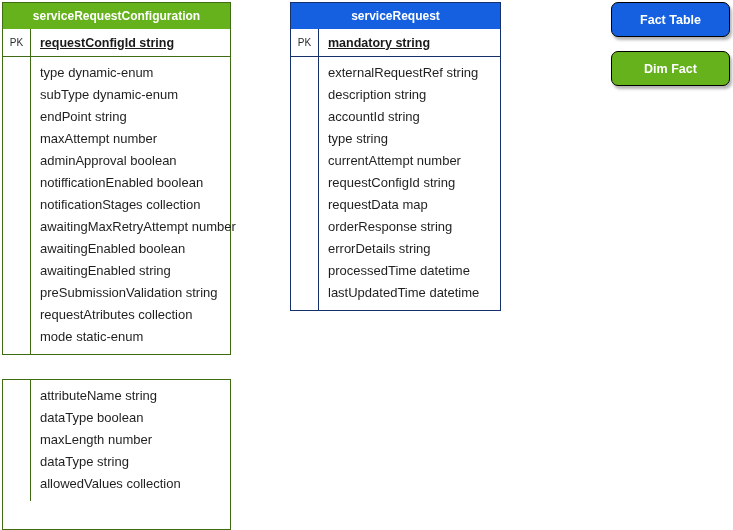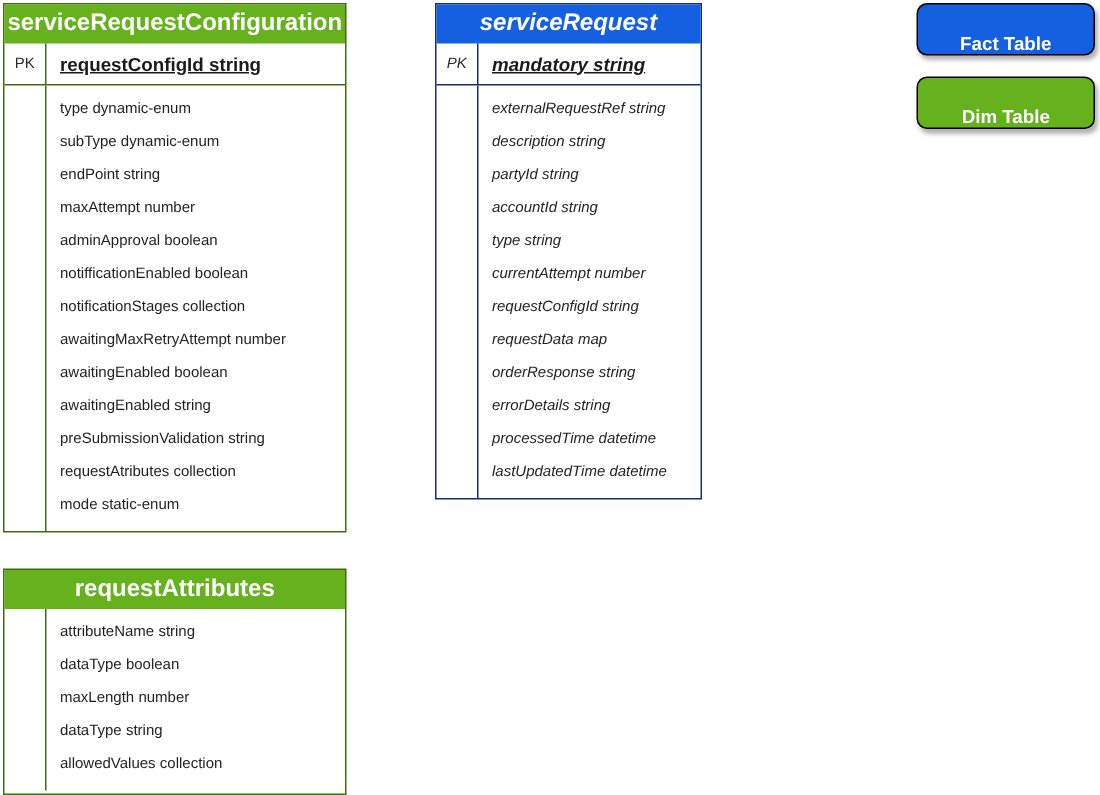--- a/index.html
+++ b/index.html
@@ -22,21 +22,21 @@
     background: #ffffff;
     box-sizing: border-box;
   }
   .entity.green  { border: 1px solid #3f6b12; }
   .entity.blue   { border: 1px solid #15306b; }
 
   .entity-header {
     height: 26px;
     line-height: 26px;
     text-align: center;
-    font-size: 16px;
+    font-size: 12px;
     font-weight: bold;
     color: #ffffff;
     box-sizing: border-box;
   }
   .entity.green .entity-header { background: #66b21d; }
   .entity.blue  .entity-header { background: #1560e0; }
 
   .pk-row {
     display: flex;
     height: 28px;
@@ -84,40 +84,40 @@
 
   .attr-list {
     flex: 1;
     padding: 5px 0 6px 0;
     box-sizing: border-box;
   }
   .attr-row {
     height: 22px;
     line-height: 22px;
     padding-left: 9px;
-    font-size: 10px;
+    font-size: 13px;
     color: #1f1f1f;
     white-space: nowrap;
     box-sizing: border-box;
   }
 
   
   #ent-serviceRequestConfiguration { left: 2px;   top: 2px;   width: 229px; }
-  #ent-serviceRequest              { left: 290px; top: 2px;   width: 178px; font-style: italic; }
+  #ent-serviceRequest              { left: 290px; top: 2px;   width: 211px; }
   #ent-requestAttributes           { left: 2px;   top: 379px; width: 229px; height: 151px; }
 
   
   .legend-box {
     position: absolute;
     width: 119px;
     height: 35px;
     border: 1px solid #000000;
     border-radius: 7px;
     display: flex;
-    align-items: flex-end;
+    align-items: center;
     justify-content: center;
     font-size: 12.5px;
     font-weight: bold;
     color: #ffffff;
     box-sizing: border-box;
     box-shadow: 2px 3px 3px rgba(0,0,0,0.30);
   }
   #legend-fact { left: 611px; top: 2px;  background: #1560e0; }
   #legend-dim  { left: 611px; top: 51px; background: #66b21d; }
 </style>
@@ -158,46 +158,44 @@
     <div class="pk-tag">PK</div>
     <div class="pk-name">
       <span>mandatory string</span>
     </div>
   </div>
   <div class="attr-body">
     <div class="attr-gutter"></div>
     <div class="attr-list">
       <div class="attr-row">externalRequestRef string</div>
       <div class="attr-row">description string</div>
-      <div class="attr-row">partyId string</div>
       <div class="attr-row">accountId string</div>
       <div class="attr-row">type string</div>
       <div class="attr-row">currentAttempt number</div>
       <div class="attr-row">requestConfigId string</div>
       <div class="attr-row">requestData map</div>
       <div class="attr-row">orderResponse string</div>
       <div class="attr-row">errorDetails string</div>
       <div class="attr-row">processedTime datetime</div>
       <div class="attr-row">lastUpdatedTime datetime</div>
     </div>
   </div>
 </div>
 
 <div class="entity green" id="ent-requestAttributes">
-  <div class="entity-header">requestAttributes</div>
   <div class="attr-body">
     <div class="attr-gutter"></div>
     <div class="attr-list">
       <div class="attr-row">attributeName string</div>
       <div class="attr-row">dataType boolean</div>
       <div class="attr-row">maxLength number</div>
       <div class="attr-row">dataType string</div>
       <div class="attr-row">allowedValues collection</div>
     </div>
   </div>
 </div>
 
 <div class="legend-box" id="legend-fact">
   <span>Fact Table</span>
 </div>
 <div class="legend-box" id="legend-dim">
-  <span>Dim Table</span>
+  <span>Dim Fact</span>
 </div>
 
 </body></html>

